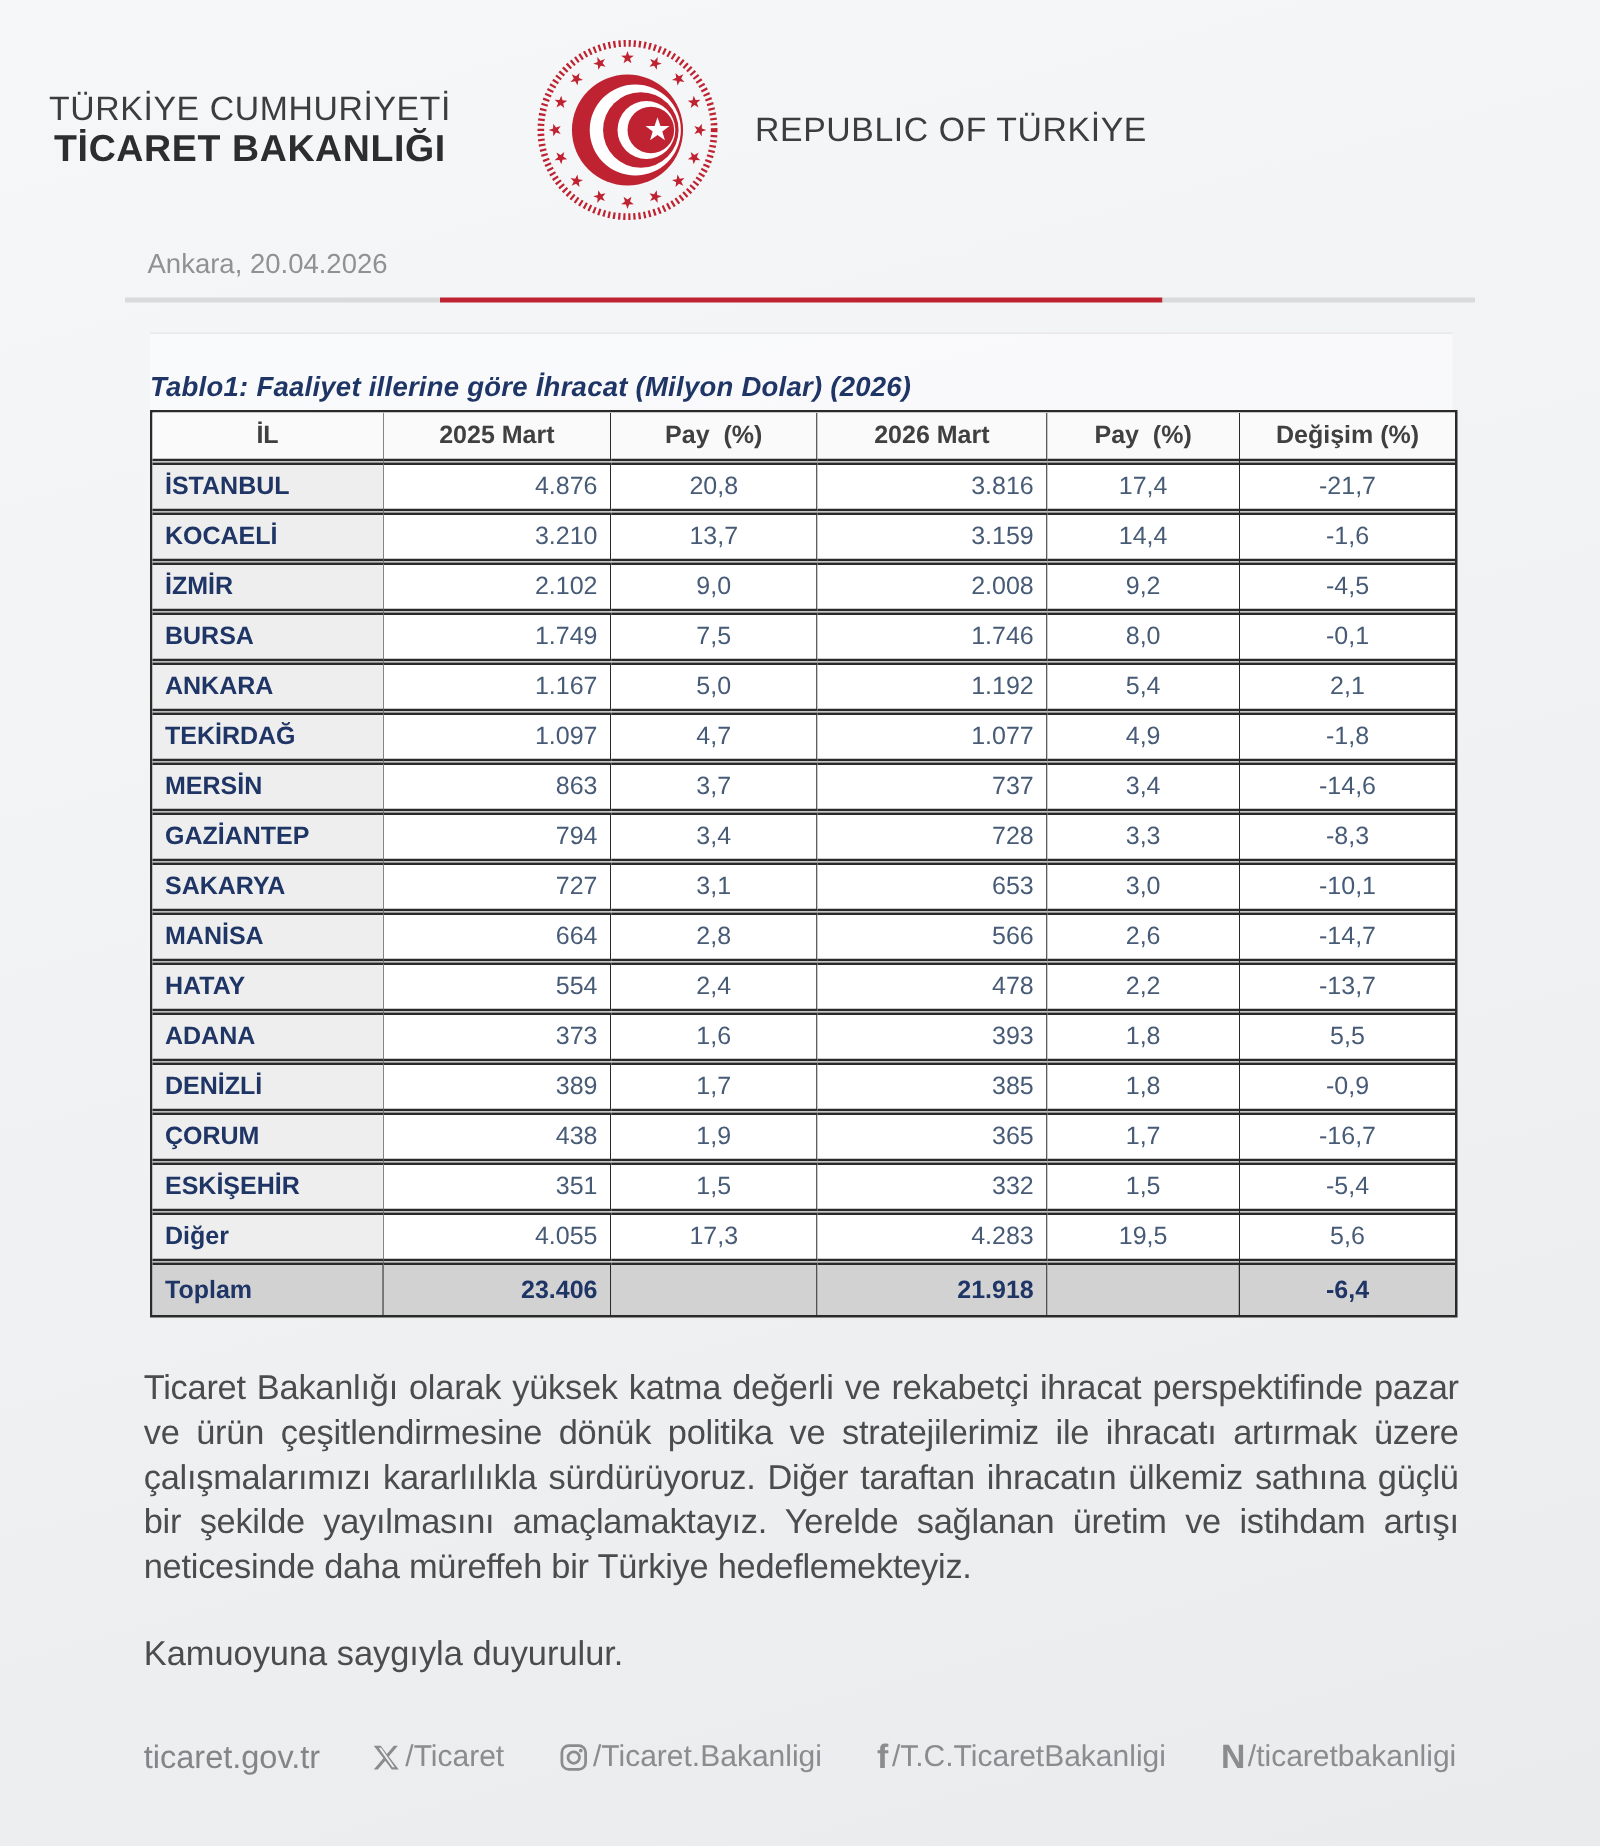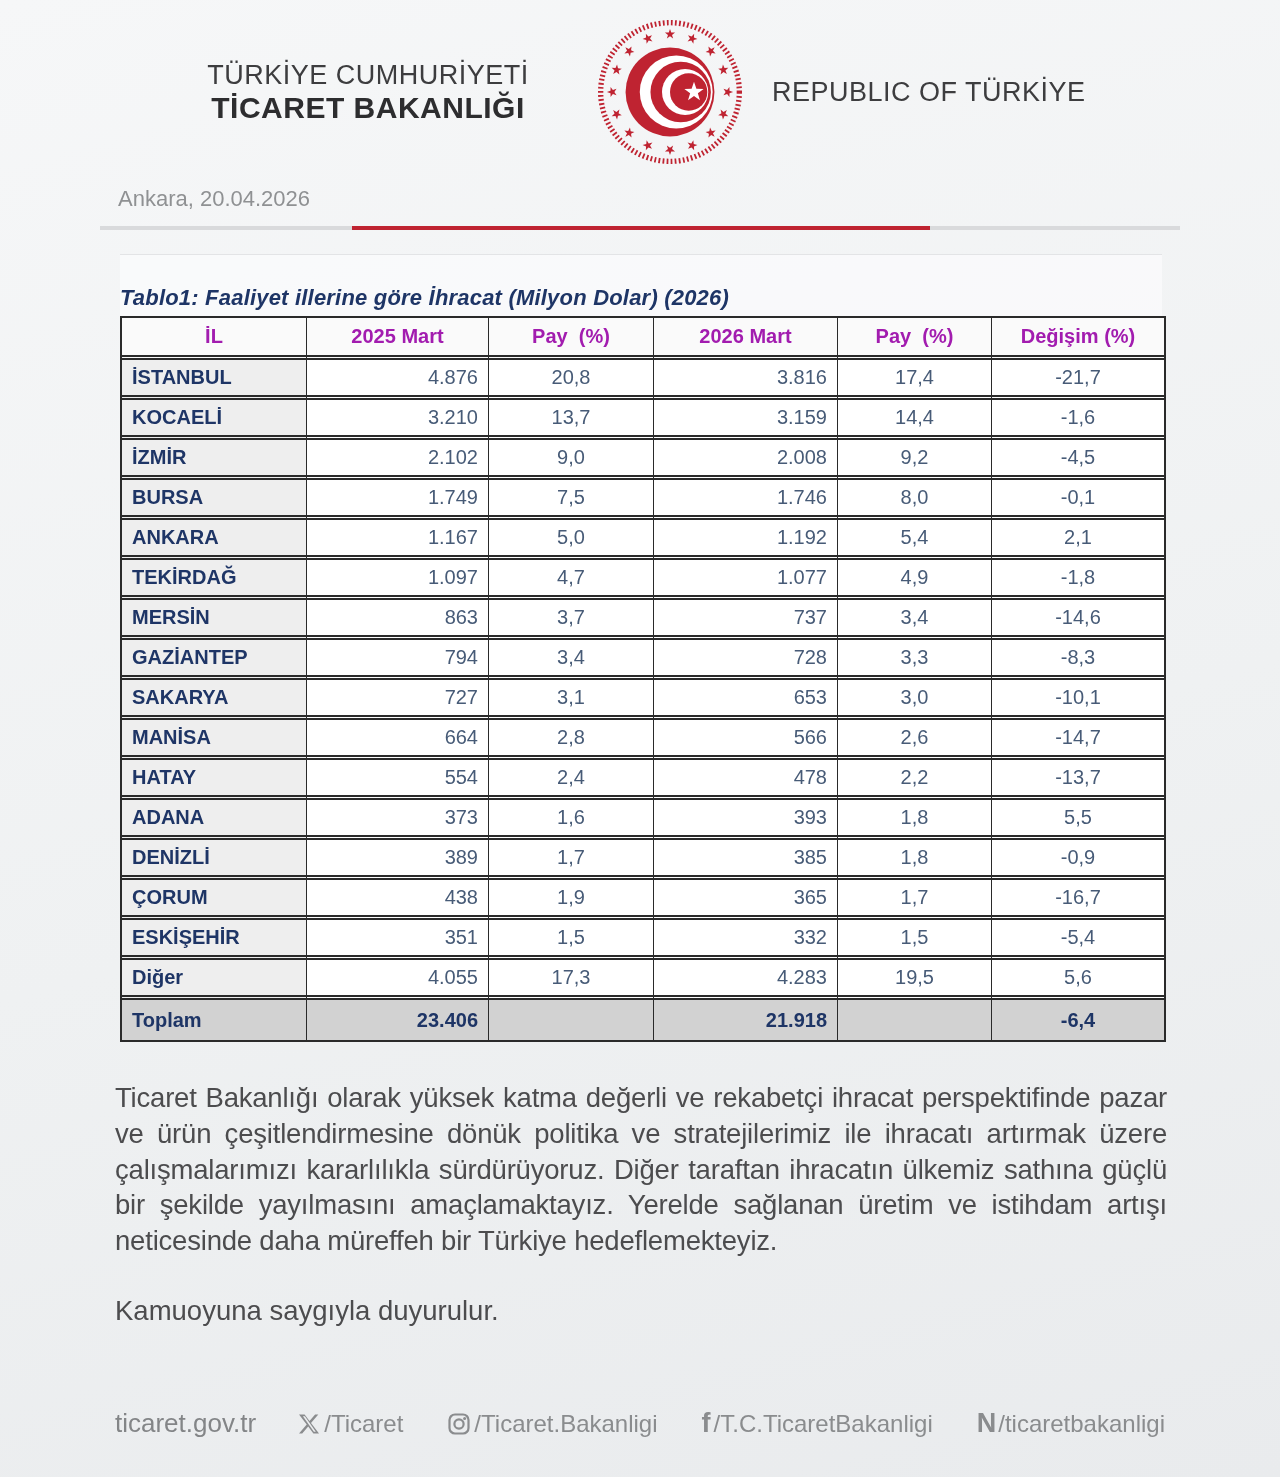--- a/index.html
+++ b/index.html
@@ -7,22 +7,22 @@
   body { font-family:"Liberation Sans", sans-serif; }
   .page {
     width:1280px; height:1477px;
     background:linear-gradient(165deg,#f6f7f8 0%,#eff1f2 55%,#e9ebed 100%);
     display:flex; flex-direction:column;
     overflow:hidden;
   }
 
   
   .masthead {
-    display:flex; align-items:center; justify-content:center;
-    gap:22px; padding-top:12px;
+    display:flex; align-items:center; 
+    gap:22px; padding-top:24px;
   }
   .mast-left { text-align:center; width:400px; }
   .mast-right { text-align:left; width:340px; }
   .mast-line1 { font-size:27px; font-weight:400; color:#3d3d3f; letter-spacing:.5px; }
   .mast-line2 { font-size:30px; font-weight:700; color:#2d2d2f; letter-spacing:.5px; margin-top:0; }
   .emblem { width:160px; height:160px; flex:0 0 auto; }
 
   .dateline { font-size:22px; color:#8f9193; margin:14px 0 0 118px; }
 
   .divider { display:flex; height:4px; margin:14px 100px 0; }
@@ -46,21 +46,21 @@
     border:2.5px solid #2a2a2a; table-layout:fixed;
   }
   table.data th, table.data td {
     border-right:1.5px solid #2a2a2a;
     border-bottom:5px double #2a2a2a;
     height:40px; font-size:20px; padding:4px 10px;
     overflow:hidden; white-space:nowrap;
   }
   table.data th:last-child, table.data td:last-child { border-right:none; }
   table.data th {
-    font-weight:700; color:#a21caf; text-align:center;
+    font-weight:700; color:#404040; text-align:center;
     background:#fafafa; height:42px; white-space:pre;
   }
   td.c-label { text-align:left; font-weight:700; color:#1e3566; background:#eeeeee; }
   td.c-rnum  { text-align:right; color:#475b77; background:#ffffff; }
   td.c-cnum  { text-align:center; color:#475b77; background:#ffffff; }
   tbody.total td { background:#d2d2d2; border-bottom:none; font-weight:700; }
   tbody.total td.c-rnum, tbody.total td.c-cnum { color:#1e3566; }
 
   
   .statement {
@@ -70,21 +70,21 @@
   }
   .closing {
     margin:36px 113px 0 115px;
     font-size:27.5px; color:#4c4c4e;
   }
 
   
   .footer {
     margin-top:auto;
     display:flex; align-items:center; justify-content:space-between;
-    padding:0 115px 38px 115px;
+    padding:0 115px 56px 115px;
   }
   .site { font-size:26px; color:#838587; }
   .socials { display:flex; align-items:center; gap:44px;justify-content:center; }
   .social-item { display:flex; align-items:center; gap:3px; color:#8a8c8e; }
   .social-item .glyph { font-size:27px; font-weight:700; line-height:1; color:#8a8c8e; }
   .social-item .handle { font-size:24px; color:#8a8c8e; }
   .icon-svg { display:block; }
 </style>
 </head>
 <body>

